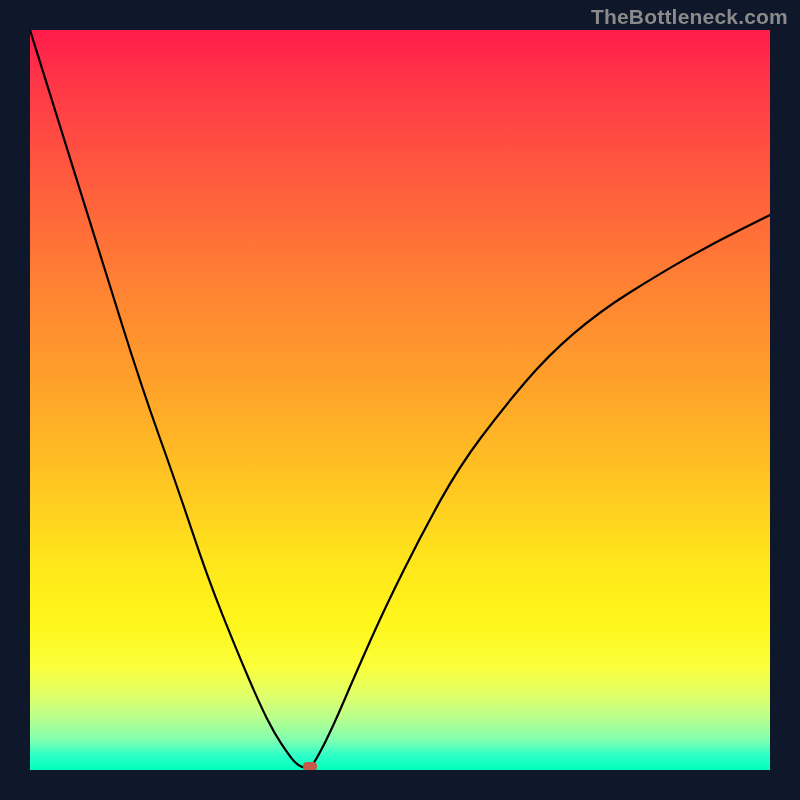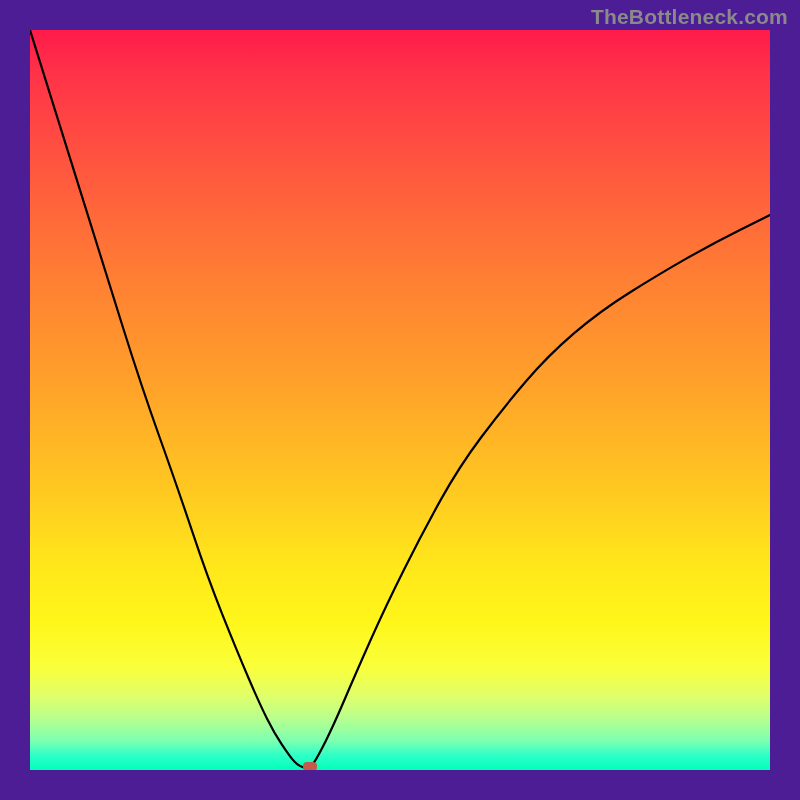--- a/index.html
+++ b/index.html
@@ -9,21 +9,21 @@
     height: 800px;
     background: #000;
     overflow: hidden;
   }
   .frame {
     position: absolute;
     top: 0;
     left: 0;
     width: 800px;
     height: 800px;
-    background: #4c1d95;
+    background: #0f172a;
   }
   .plot {
     position: absolute;
     top: 30px;
     left: 30px;
     width: 740px;
     height: 740px;
     overflow: hidden;
   }
   .gradient {

